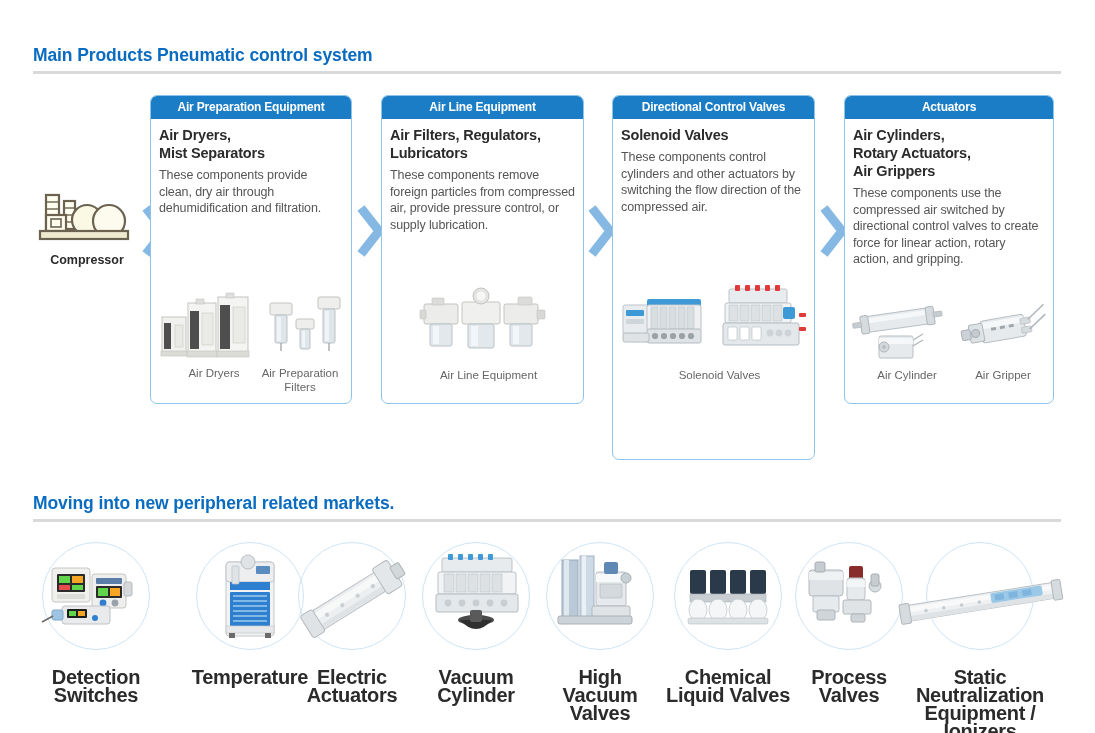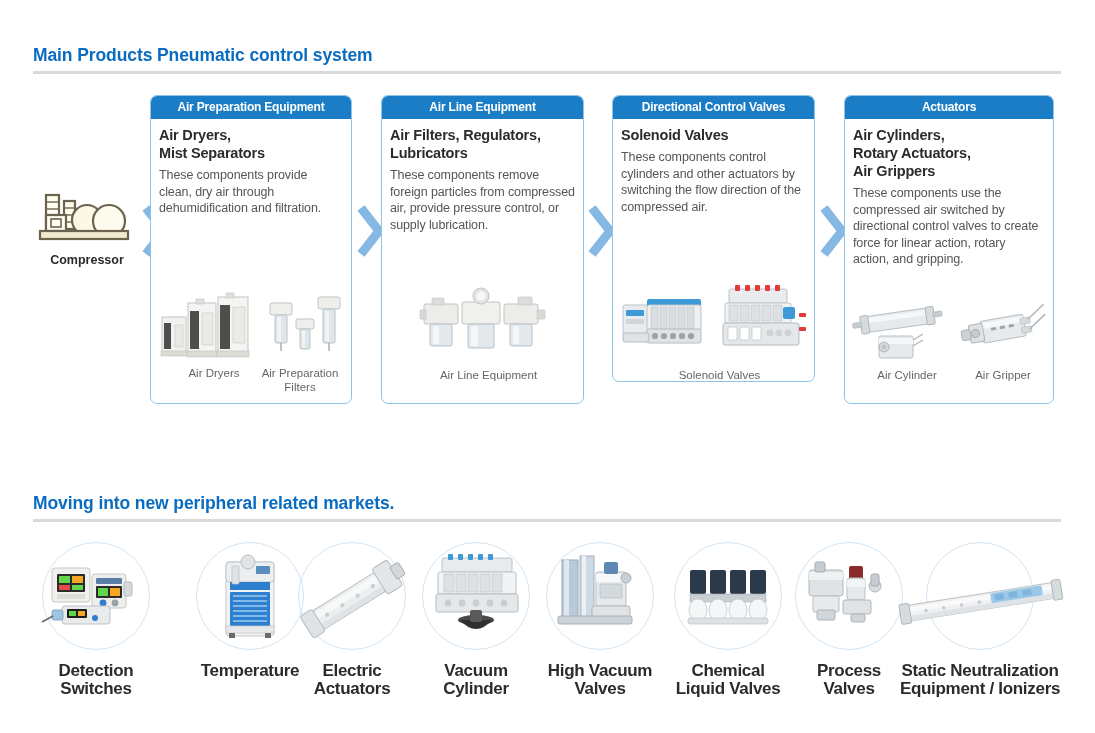--- a/index.html
+++ b/index.html
@@ -122,21 +122,21 @@
   }
   .card .cap {
     font-size: 11.5px;
     color: #666;
     text-align: center;
     line-height: 14px;
   }
 
   #card1 { left: 150px; width: 202px; height: 309px; }
   #card2 { left: 381px; width: 203px; height: 309px; }
-  #card3 { left: 612px; width: 203px; height: 287px; }
+  #card3 { left: 612px; width: 203px; height: 365px; }
   #card4 { left: 844px; width: 210px; height: 309px; }
 
   #card1 .imgrow { top: 185px; height: 80px; gap: 16px;}
   #card2 .imgrow { top: 188px; height: 78px; }
   #card3 .imgrow { top: 170px; height: 85px; gap: 6px;}
   #card4 .imgrow { top: 194px; height: 72px; gap: 8px;}
 
   #card1 .caprow { top: 270px; }
   #card2 .caprow { top: 272px; }
   #card3 .caprow { top: 272px; }
@@ -168,22 +168,22 @@
   }
   .mkt .pic {
     position: absolute;
     left: 50%; top: 8px;
     transform: translateX(-50%);
     width: 120px; height: 100px;
   }
   .mkt .label {
     position: absolute;
     left: 0; right: 0;
-    top: 122px;
-    font-size: 17px;
+    top: 128px;
+    font-size: 20px;
     font-weight: 700;
     color: #2b2b2b;
     line-height: 18px;
     letter-spacing: -0.3px;
   }
 
   svg { display: block; overflow: visible; }
 </style>
 </head>
 <body>

